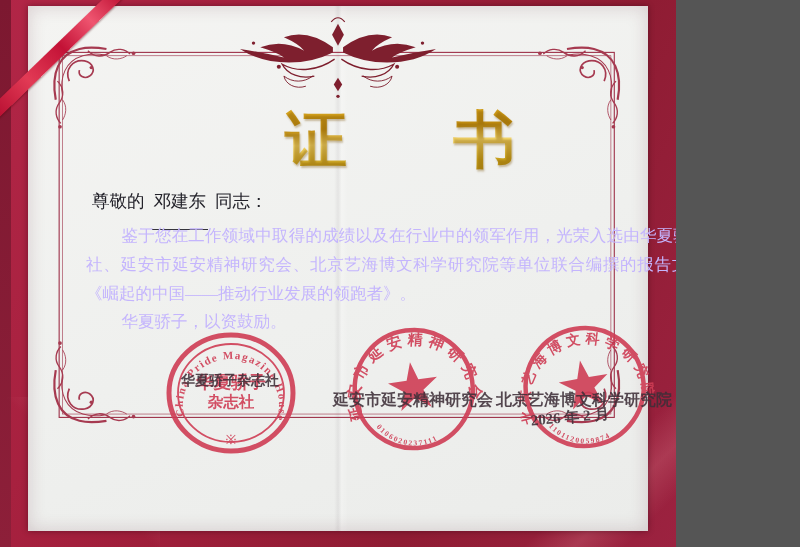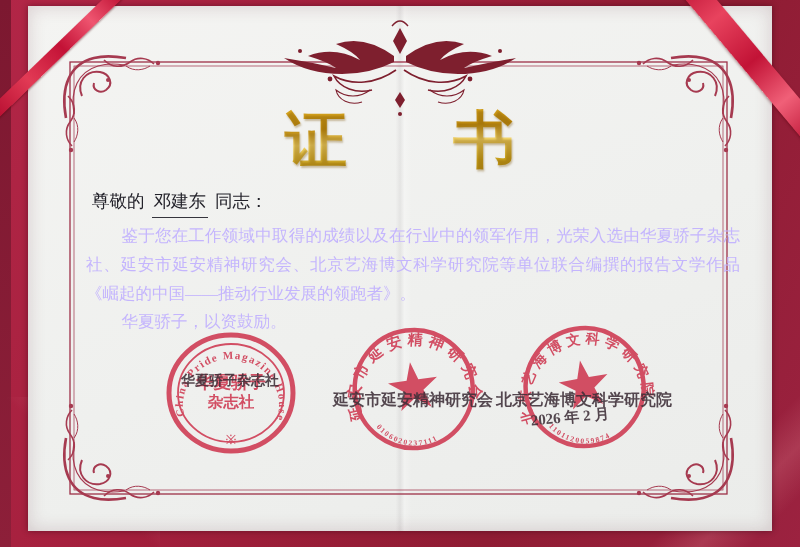--- a/index.html
+++ b/index.html
@@ -1,16 +1,16 @@
 <!DOCTYPE html>
 <html><head>
 <meta charset="utf-8">
 <style>
   html,body{margin:0;padding:0;background:#555;}
-  .scene{position:relative;width:800px;height:547px;overflow:hidden;
+  .scene{position:relative;width:676px;height:547px;overflow:hidden;
          font-family:"Liberation Serif","DejaVu Serif",serif;}
   
   .frame-bg{position:absolute;inset:0;
     background:linear-gradient(115deg,#b22647 0%,#a31f3c 35%,#8f1c33 70%,#9c2240 100%);}
   .frame-left-dark{position:absolute;left:0;top:0;bottom:0;width:11px;
     background:linear-gradient(180deg,#7c1830,#8d1f39);}
   .frame-sheen-br{position:absolute;right:0;bottom:0;width:180px;height:160px;
     background:linear-gradient(135deg,rgba(255,255,255,0) 55%,rgba(255,170,180,.18) 70%,rgba(255,255,255,0) 85%);}
   .frame-sheen-bl{position:absolute;left:0;bottom:0;width:160px;height:150px;
     background:linear-gradient(45deg,rgba(255,255,255,0) 50%,rgba(255,160,175,.15) 66%,rgba(255,255,255,0) 82%);}
@@ -35,21 +35,21 @@
     font-size:62px;font-weight:700;letter-spacing:22px;text-indent:22px;
     color:#cf9c16;
     text-shadow:0 1px 0 rgba(255,244,200,.8),1px 2px 3px rgba(110,70,0,.45);}
   @supports ((-webkit-background-clip:text) or (background-clip:text)){
     .title{background:linear-gradient(178deg,#e9b82a 8%,#c08c10 38%,#f6d96e 52%,#caa21c 70%,#a57a0c 100%);
       -webkit-background-clip:text;background-clip:text;
       -webkit-text-fill-color:transparent;
       text-shadow:1px 2px 2px rgba(120,80,0,.35);}}
   
   .salutation{position:absolute;z-index:4;left:92px;top:189px;font-size:17.5px;color:#23222a;}
-  .salutation .recipient{border-bottom:1.5px solid #35343c;margin:0 7px;padding:0 2px 6px;font-family:Liberation Serif, serif;}
+  .salutation .recipient{border-bottom:1.5px solid #35343c;margin:0 7px;padding:0 2px 18px;font-family:Liberation Serif, serif;}
   .bodytext{position:absolute;z-index:4;left:86px;top:222px;width:654px;
     font-size:16.5px;line-height:28.8px;color:#c4b5fd;text-align:justify;}
   .bodytext p{margin:0;text-indent:2.15em;}
   
   .seal{position:absolute;z-index:5;opacity:.9;}
   .printed{position:absolute;z-index:7;color:rgba(62,47,56,.88);font-weight:600;
     text-align:center;white-space:nowrap;}
   .printed-1{left:140px;top:372px;width:180px;font-size:14px;}
   .printed-2{left:313px;top:390px;width:200px;font-size:16px;}
   .printed-3{left:474px;top:390px;width:220px;font-size:16px;}

